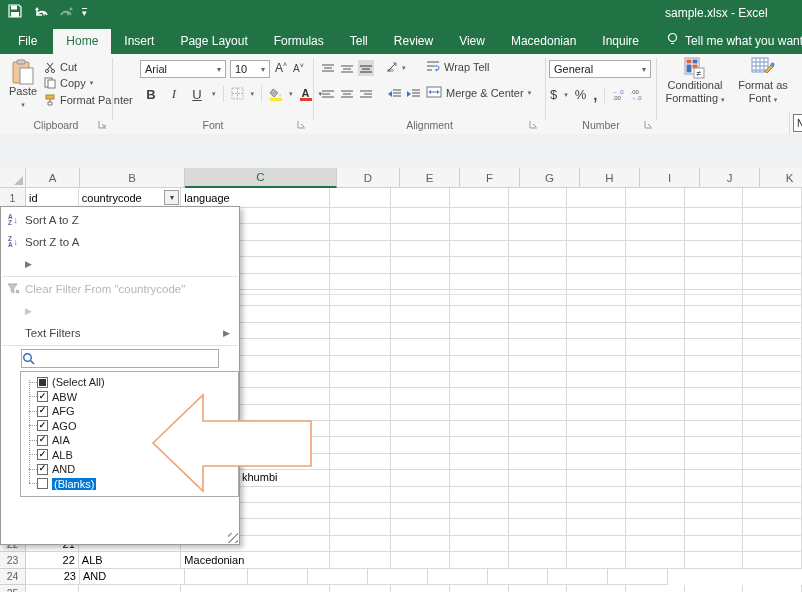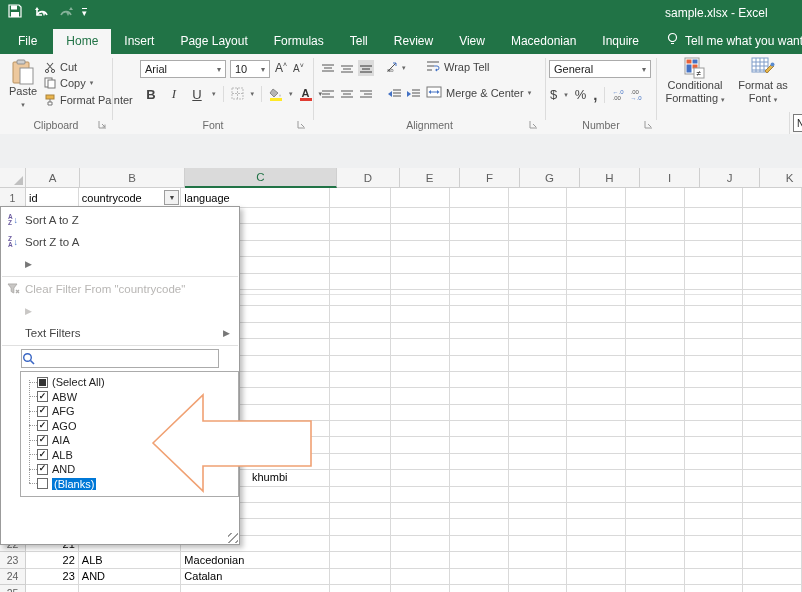--- a/index.html
+++ b/index.html
@@ -753,45 +753,44 @@
         <div class="gcell" style="width: 60px;"></div>
         <div class="gcell" style="width: 60px;"></div>
         <div class="gcell" style="width: 60px;"></div>
         <div class="gcell" style="width: 60px;"></div>
         <div class="gcell" style="width: 60px;"></div>
         <div class="gcell" style="width: 60px;"></div>
       </div>
       <div class="grow" style="height: 16.4px;">
         <div class="gcell num" style="width: 54px;">23</div>
         <div class="gcell" style="width: 105px;">AND</div>
-        <div class="gcell" style="width: 152px;">Catalan</div>
-        <div class="gcell" style="width: 63px;"></div>
-        <div class="gcell" style="width: 60px;"></div>
-        <div class="gcell" style="width: 60px;"></div>
-        <div class="gcell" style="width: 60px;"></div>
-        <div class="gcell" style="width: 60px;"></div>
-        <div class="gcell" style="width: 60px;"></div>
-        <div class="gcell" style="width: 60px;"></div>
-        <div class="gcell" style="width: 60px;"></div>
-      </div>
-      <div class="grow" style="height: 16.4px;">
-        <div class="gcell" style="width: 54px;"></div>
-        <div class="gcell" style="width: 105px;"></div>
-        <div class="gcell" style="width: 152px;"></div>
-        <div class="gcell" style="width: 63px;"></div>
-        <div class="gcell" style="width: 60px;"></div>
-        <div class="gcell" style="width: 60px;"></div>
-        <div class="gcell" style="width: 60px;"></div>
-        <div class="gcell" style="width: 60px;"></div>
-        <div class="gcell" style="width: 60px;"></div>
-        <div class="gcell" style="width: 60px;"></div>
-        <div class="gcell" style="width: 60px;"></div>
-      </div>
-    </div>
-  <div class="partial-text" style="left:252px;top:471px;">khumbi</div>
+        <div class="gcell" style="width: 63px;"></div>
+        <div class="gcell" style="width: 60px;"></div>
+        <div class="gcell" style="width: 60px;"></div>
+        <div class="gcell" style="width: 60px;"></div>
+        <div class="gcell" style="width: 60px;"></div>
+        <div class="gcell" style="width: 60px;"></div>
+        <div class="gcell" style="width: 60px;"></div>
+        <div class="gcell" style="width: 60px;"></div>
+      </div>
+      <div class="grow" style="height: 16.4px;">
+        <div class="gcell" style="width: 54px;"></div>
+        <div class="gcell" style="width: 105px;"></div>
+        <div class="gcell" style="width: 152px;"></div>
+        <div class="gcell" style="width: 63px;"></div>
+        <div class="gcell" style="width: 60px;"></div>
+        <div class="gcell" style="width: 60px;"></div>
+        <div class="gcell" style="width: 60px;"></div>
+        <div class="gcell" style="width: 60px;"></div>
+        <div class="gcell" style="width: 60px;"></div>
+        <div class="gcell" style="width: 60px;"></div>
+        <div class="gcell" style="width: 60px;"></div>
+      </div>
+    </div>
+  <div class="partial-text" style="left:242px;top:471px;">khumbi</div>
 
   <div class="fpanel">
     <div>
         <div class="fm-item">
           <div class="ic">
             <span class="sorticon">
               <span class="letters">
                 <span>A</span>
                 <span>Z</span>
               </span>

